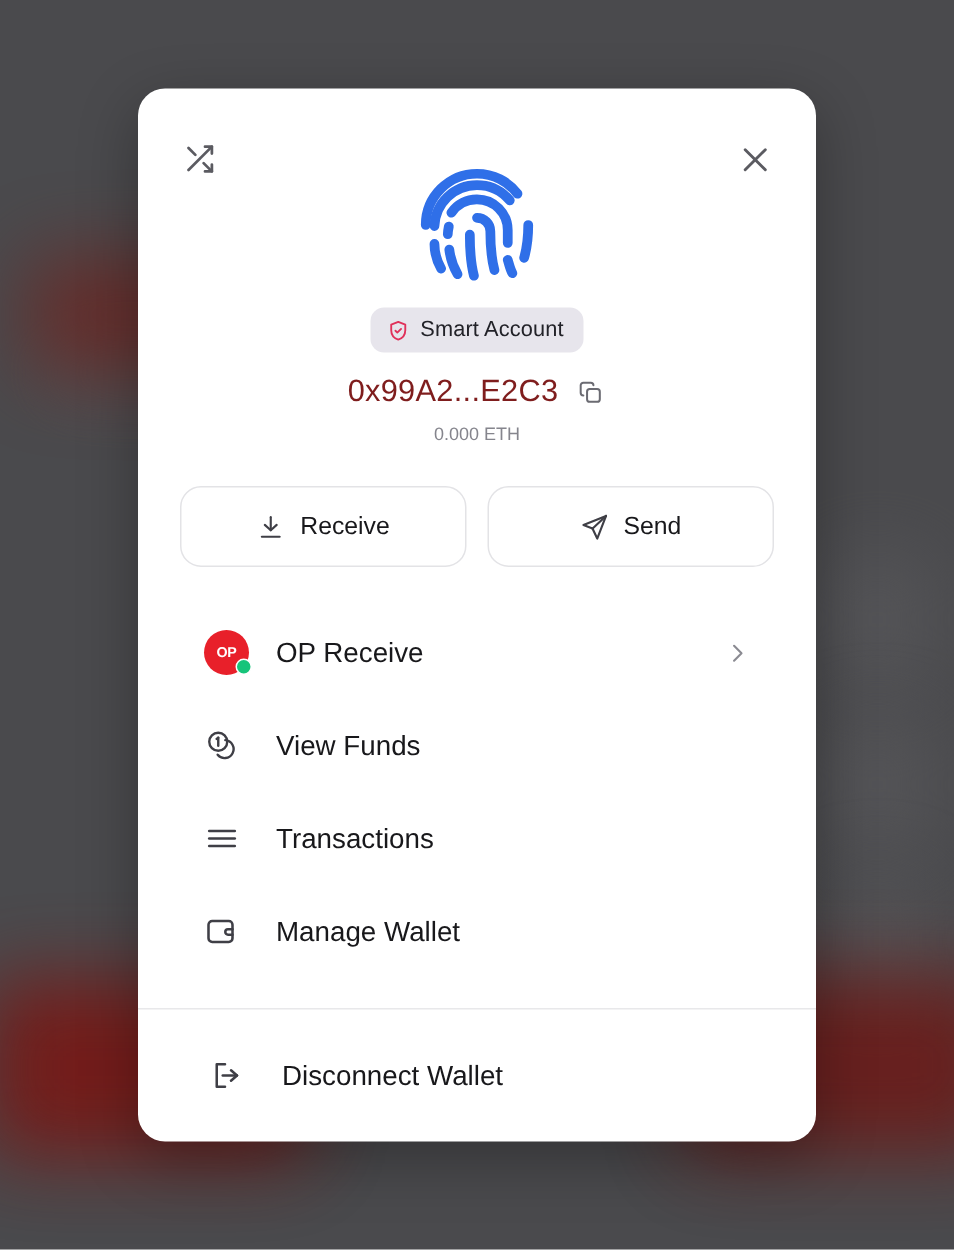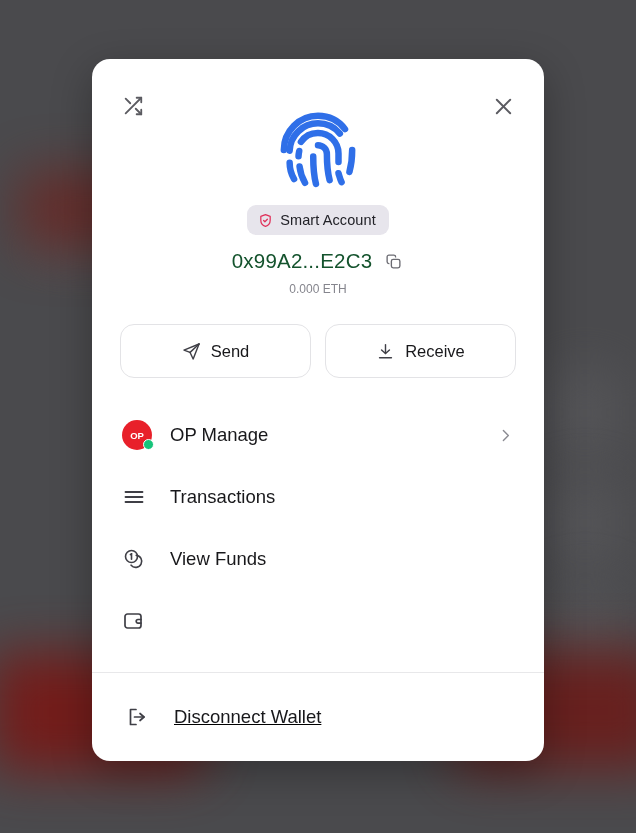--- a/index.html
+++ b/index.html
@@ -90,21 +90,21 @@
   }
 
   .address-row {
     margin-top: 14px;
     display: flex;
     align-items: center;
     gap: 10px;
   }
   .address-text {
     font-size: 20.5px;
-    color: #14532d;
+    color: #7f1d1d;
     letter-spacing: .2px;
   }
   .copy-btn {
     width: 22px; height: 22px;
     display: flex; align-items: center; justify-content: center;
     cursor: pointer; color: #6b6b72;
   }
 
   .balance {
     margin-top: 9px;
@@ -133,21 +133,21 @@
     cursor: pointer;
     font-size: 16.5px;
     color: #18181b;
     font-family: "Liberation Sans", sans-serif;
   }
   .action-btn svg { color: #3f3f46; flex: none; }
 
   
   .menu {
     margin-top: 26px;
-    padding: 0 30px;
+    padding: 0 44px;
     flex: 1;
   }
   .menu-item {
     display: flex;
     align-items: center;
     height: 62px;
     cursor: pointer;
     position: relative;
   }
   .menu-icon {
@@ -196,25 +196,24 @@
     background: #16c47a;
     border: 1.5px solid #fff;
   }
 
   .divider {
     height: 1px;
     background: #e8e8ea;
     margin: 0;
   }
   .footer-menu {
-    padding: 0 34px;
+    padding: 0 48px;
     height: 88px;
     display: flex;
     align-items: center;
-    text-decoration: underline;
   }
   .footer-menu .menu-item { height: 100%; width: 100%; }
 </style>
 </head>
 <body>
 
 <div class="page-backdrop">
   <div class="blur-blob blob-gray-tl"></div>
   <div class="blur-blob blob-red-tl"></div>
   <div class="blur-blob blob-card-r1"></div>
@@ -277,85 +276,86 @@
       </span>
     </div>
 
     <div class="balance">0.000 ETH</div>
   </div>
 
   <div class="actions">
 
     <button class="action-btn">
       <svg width="19" height="19" viewBox="0 0 24 24" fill="none" stroke="currentColor" stroke-width="1.8" stroke-linecap="round" stroke-linejoin="round">
+        <path d="M12 3.5v11"></path>
+          <path d="M7 10l5 4.6 5-4.6"></path>
+          <path d="M4.5 20h15"></path>
+      </svg>
+      <span>Receive</span>
+    </button>
+
+    <button class="action-btn">
+      <svg width="19" height="19" viewBox="0 0 24 24" fill="none" stroke="currentColor" stroke-width="1.8" stroke-linecap="round" stroke-linejoin="round">
         <path d="M21.5 2.5L2.5 10.2l7.6 2.9"></path>
         <path d="M21.5 2.5l-7.4 19-3.9-8.3"></path>
         <path d="M10.2 13.1L21.5 2.5"></path>
       </svg>
       <span>Send</span>
-    </button>
-
-    <button class="action-btn">
-      <svg width="19" height="19" viewBox="0 0 24 24" fill="none" stroke="currentColor" stroke-width="1.8" stroke-linecap="round" stroke-linejoin="round">
-        <path d="M12 3.5v11"></path>
-          <path d="M7 10l5 4.6 5-4.6"></path>
-          <path d="M4.5 20h15"></path>
-      </svg>
-      <span>Receive</span>
     </button>
 
   </div>
 
   <div class="menu">
 
     <div class="menu-item">
       <span class="menu-icon">
         <span class="net-avatar">
           <span class="net-circle">OP</span>
           <span class="net-dot"></span>
         </span>
       </span>
-      <span class="menu-label">OP Manage</span>
+      <span class="menu-label">OP Receive</span>
       <span class="menu-chevron">
         <svg width="17" height="17" viewBox="0 0 24 24" fill="none" stroke="currentColor" stroke-width="2" stroke-linecap="round" stroke-linejoin="round">
           <path d="M9 5l7 7-7 7"></path>
         </svg>
       </span>
-    </div>
-
-    <div class="menu-item">
-      <span class="menu-icon">
-        <svg width="24" height="24" viewBox="0 0 24 24" fill="none" stroke="currentColor" stroke-width="1.8" stroke-linecap="round">
-          <path d="M3.5 7h17"></path>
-            <path d="M3.5 12h17"></path>
-            <path d="M3.5 17h17"></path>
-        </svg>
-      </span>
-      <span class="menu-label">Transactions</span>
     </div>
 
     <div class="menu-item">
       <span class="menu-icon">
         <svg width="24" height="24" viewBox="0 0 24 24" fill="none" stroke="currentColor" stroke-width="1.6" stroke-linecap="round" stroke-linejoin="round">
           <circle cx="9.5" cy="9.5" r="6"></circle>
           <path d="M9.5 6.8v5.4"></path>
             <path d="M8.4 7.6l1.1-.8"></path>
           <path d="M14.2 8.4a6 6 0 1 1-5.1 9.8"></path>
         </svg>
       </span>
       <span class="menu-label">View Funds</span>
     </div>
 
     <div class="menu-item">
       <span class="menu-icon">
+        <svg width="24" height="24" viewBox="0 0 24 24" fill="none" stroke="currentColor" stroke-width="1.8" stroke-linecap="round">
+          <path d="M3.5 7h17"></path>
+            <path d="M3.5 12h17"></path>
+            <path d="M3.5 17h17"></path>
+        </svg>
+      </span>
+      <span class="menu-label">Transactions</span>
+    </div>
+
+    <div class="menu-item">
+      <span class="menu-icon">
         <svg width="24" height="24" viewBox="0 0 24 24" fill="none" stroke="currentColor" stroke-width="1.7" stroke-linecap="round" stroke-linejoin="round">
           <path d="M3 7.5A2.5 2.5 0 0 1 5.5 5h11A2.5 2.5 0 0 1 19 7.5v9A2.5 2.5 0 0 1 16.5 19h-11A2.5 2.5 0 0 1 3 16.5z"></path>
           <path d="M19 10.5h-3a1.8 1.8 0 0 0 0 3.6h3"></path>
         </svg>
       </span>
+      <span class="menu-label">Manage Wallet</span>
     </div>
   </div>
 
   <div class="divider"></div>
 
   <div class="footer-menu">
     <div class="menu-item">
       <span class="menu-icon">
         <svg width="24" height="24" viewBox="0 0 24 24" fill="none" stroke="currentColor" stroke-width="1.7" stroke-linecap="round" stroke-linejoin="round">
           <path d="M10 4.5H4.5v15H10"></path>

